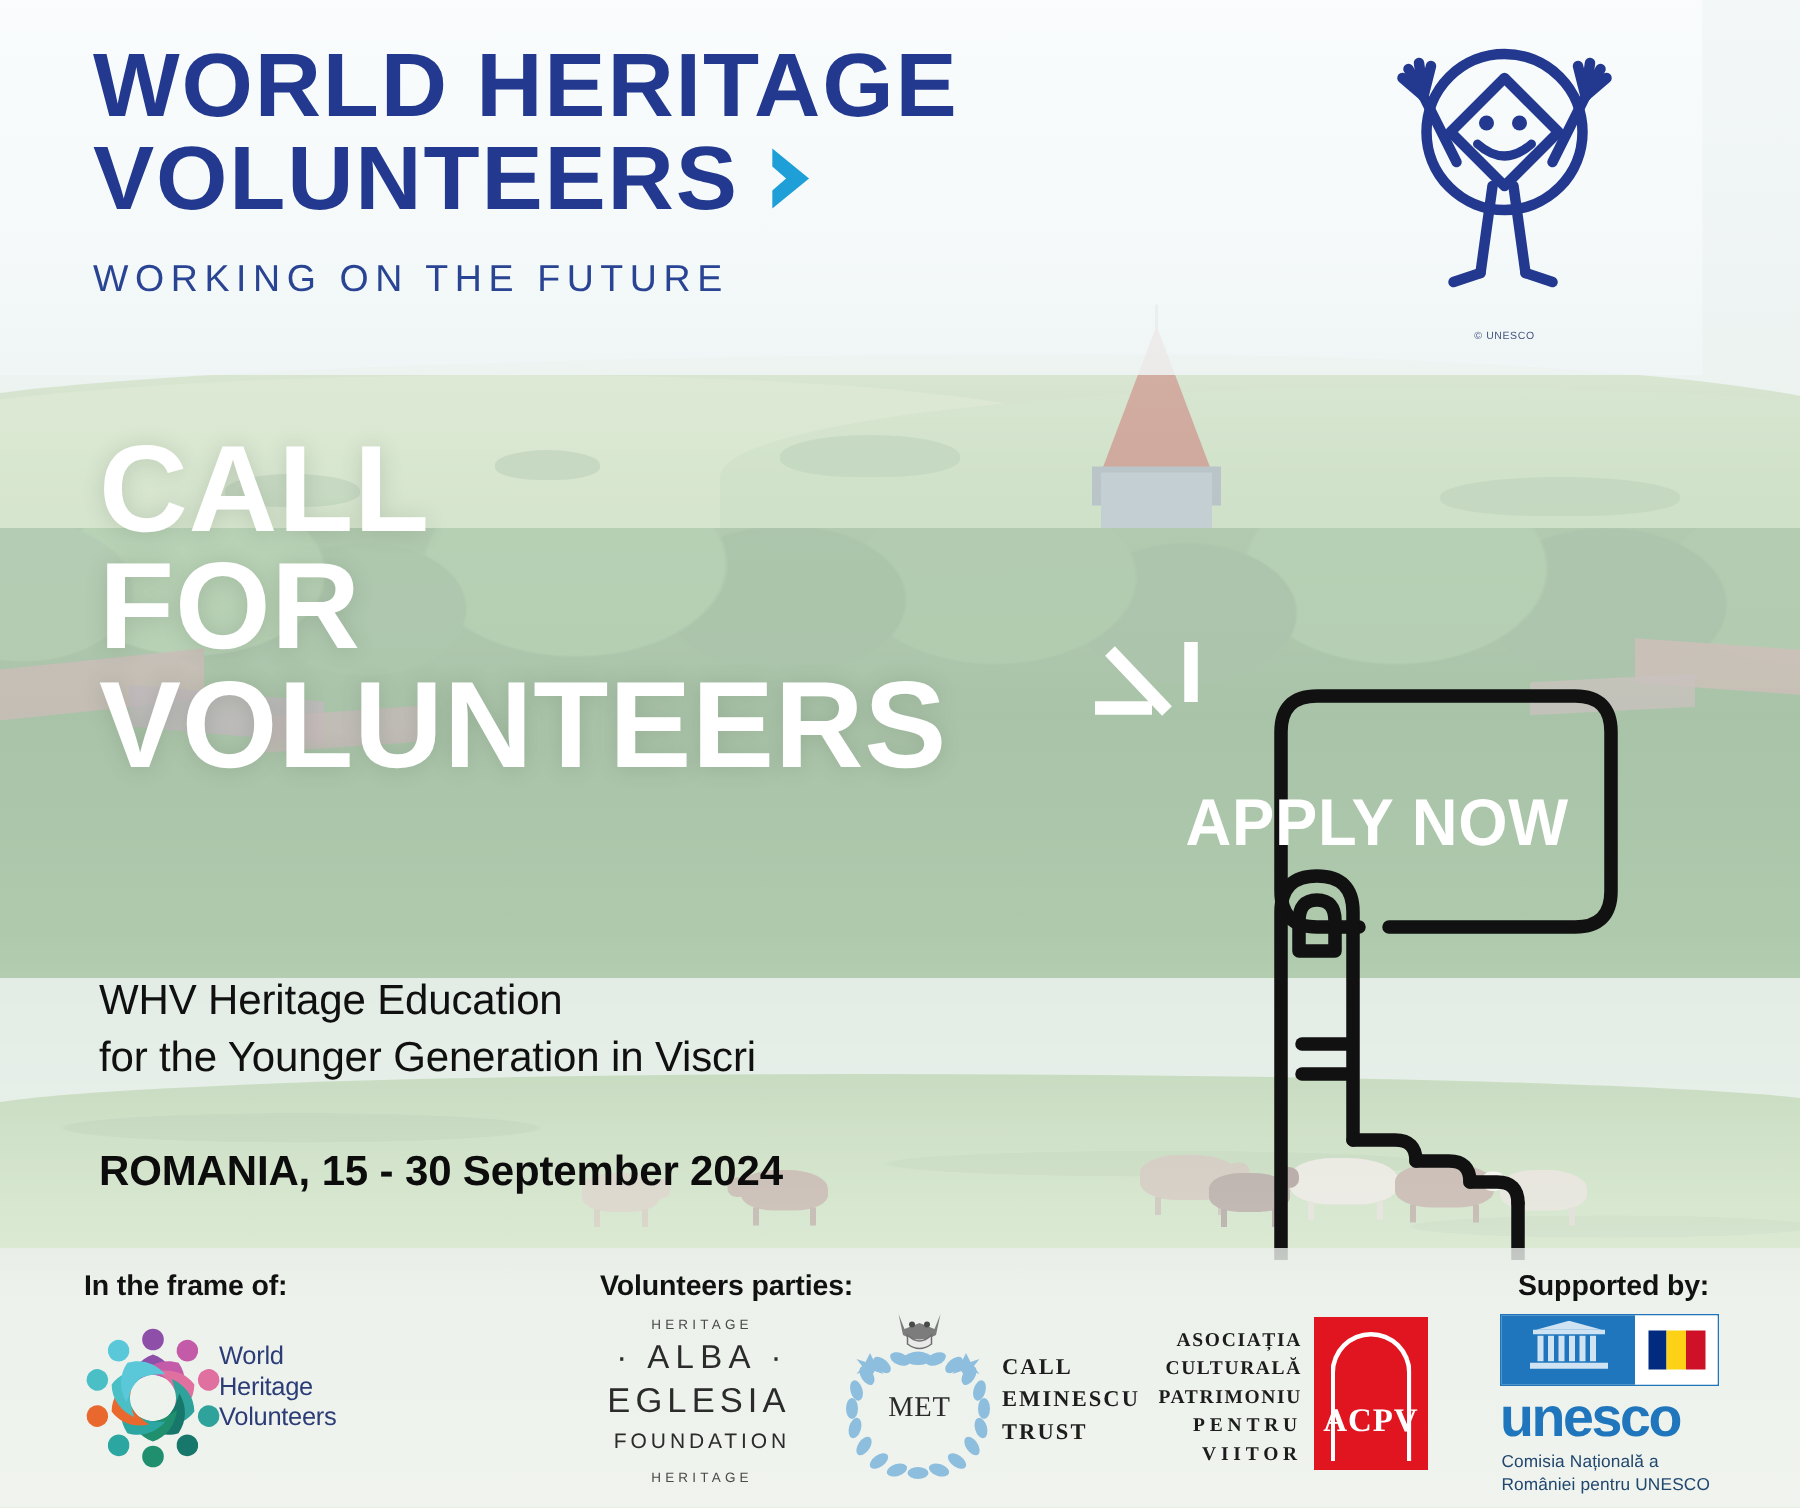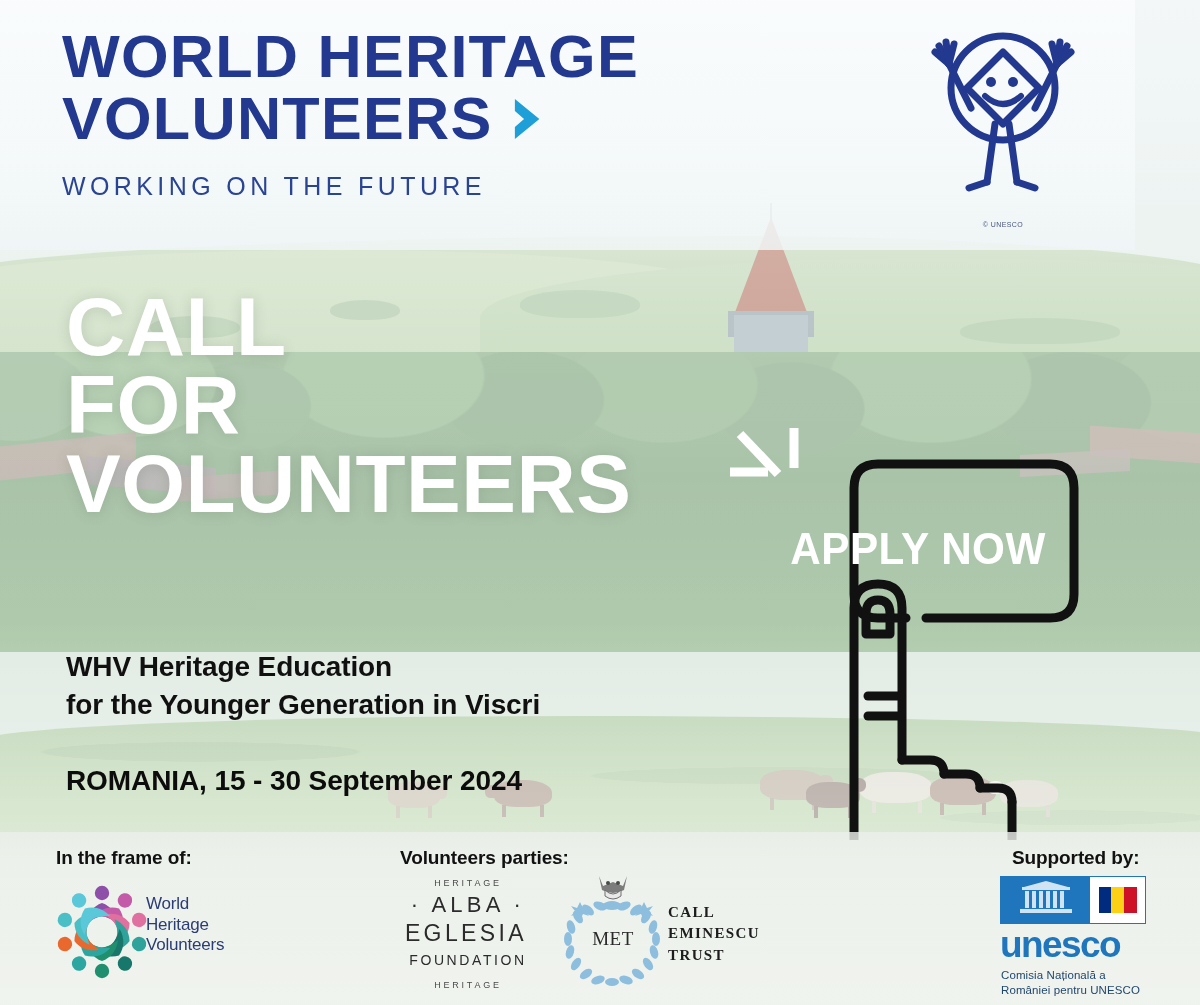--- a/index.html
+++ b/index.html
@@ -172,21 +172,21 @@
   
   .headline {
     position:absolute; left:66px; top:288px; width:680px;
     color:#ffffff; font-weight:bold; font-size:82px; line-height:0.955;
     letter-spacing:0.5px;
     text-shadow:0 1px 14px rgba(70,90,70,.20);
   }
   .headline div { white-space:nowrap; }
   .sub {
     position:absolute; left:66px; top:648px; width:640px;
-    color:#101010; font-weight:bold; font-size:28px; line-height:1.35;
+    color:#101010; font-weight:normal; font-size:28px; line-height:1.35;
     letter-spacing:-0.1px;
   }
   .place {
     position:absolute; left:66px; top:765px;
     color:#0c0c0c; font-weight:bold; font-size:28px; letter-spacing:-0.1px;
     white-space:nowrap;
   }
 
   
   .apply { position:absolute; left:730px; top:428px; width:370px; height:412px; }
@@ -588,20 +588,33 @@
         </svg>
       </div>
       <div class="met-word">MET</div>
       <div class="met-name">
         <div>CALL</div>
         <div>EMINESCU</div>
         <div>TRUST</div>
       </div>
     </div>
 
+    <div class="acpv">
+      <div class="words">
+        <div>ASOCIAȚIA</div>
+        <div>CULTURALĂ</div>
+        <div>PATRIMONIU</div>
+        <div class="sp">PENTRU</div>
+        <div class="sp">VIITOR</div>
+      </div>
+      <div class="box">
+        <div class="arch"></div>
+        <div class="acpv-word">ACPV</div>
+      </div>
+    </div>
 
     <div class="unesco">
       <div class="emblem">
         <div class="left">
           <span class="temple">
             <svg width="56" height="34" viewBox="0 0 56 34">
               <g fill="#cfe3f2">
                 <rect x="4" y="6" width="48" height="3"></rect>
                 <rect x="2" y="28" width="52" height="4"></rect>
                 <rect x="7" y="10" width="4" height="17"></rect>

